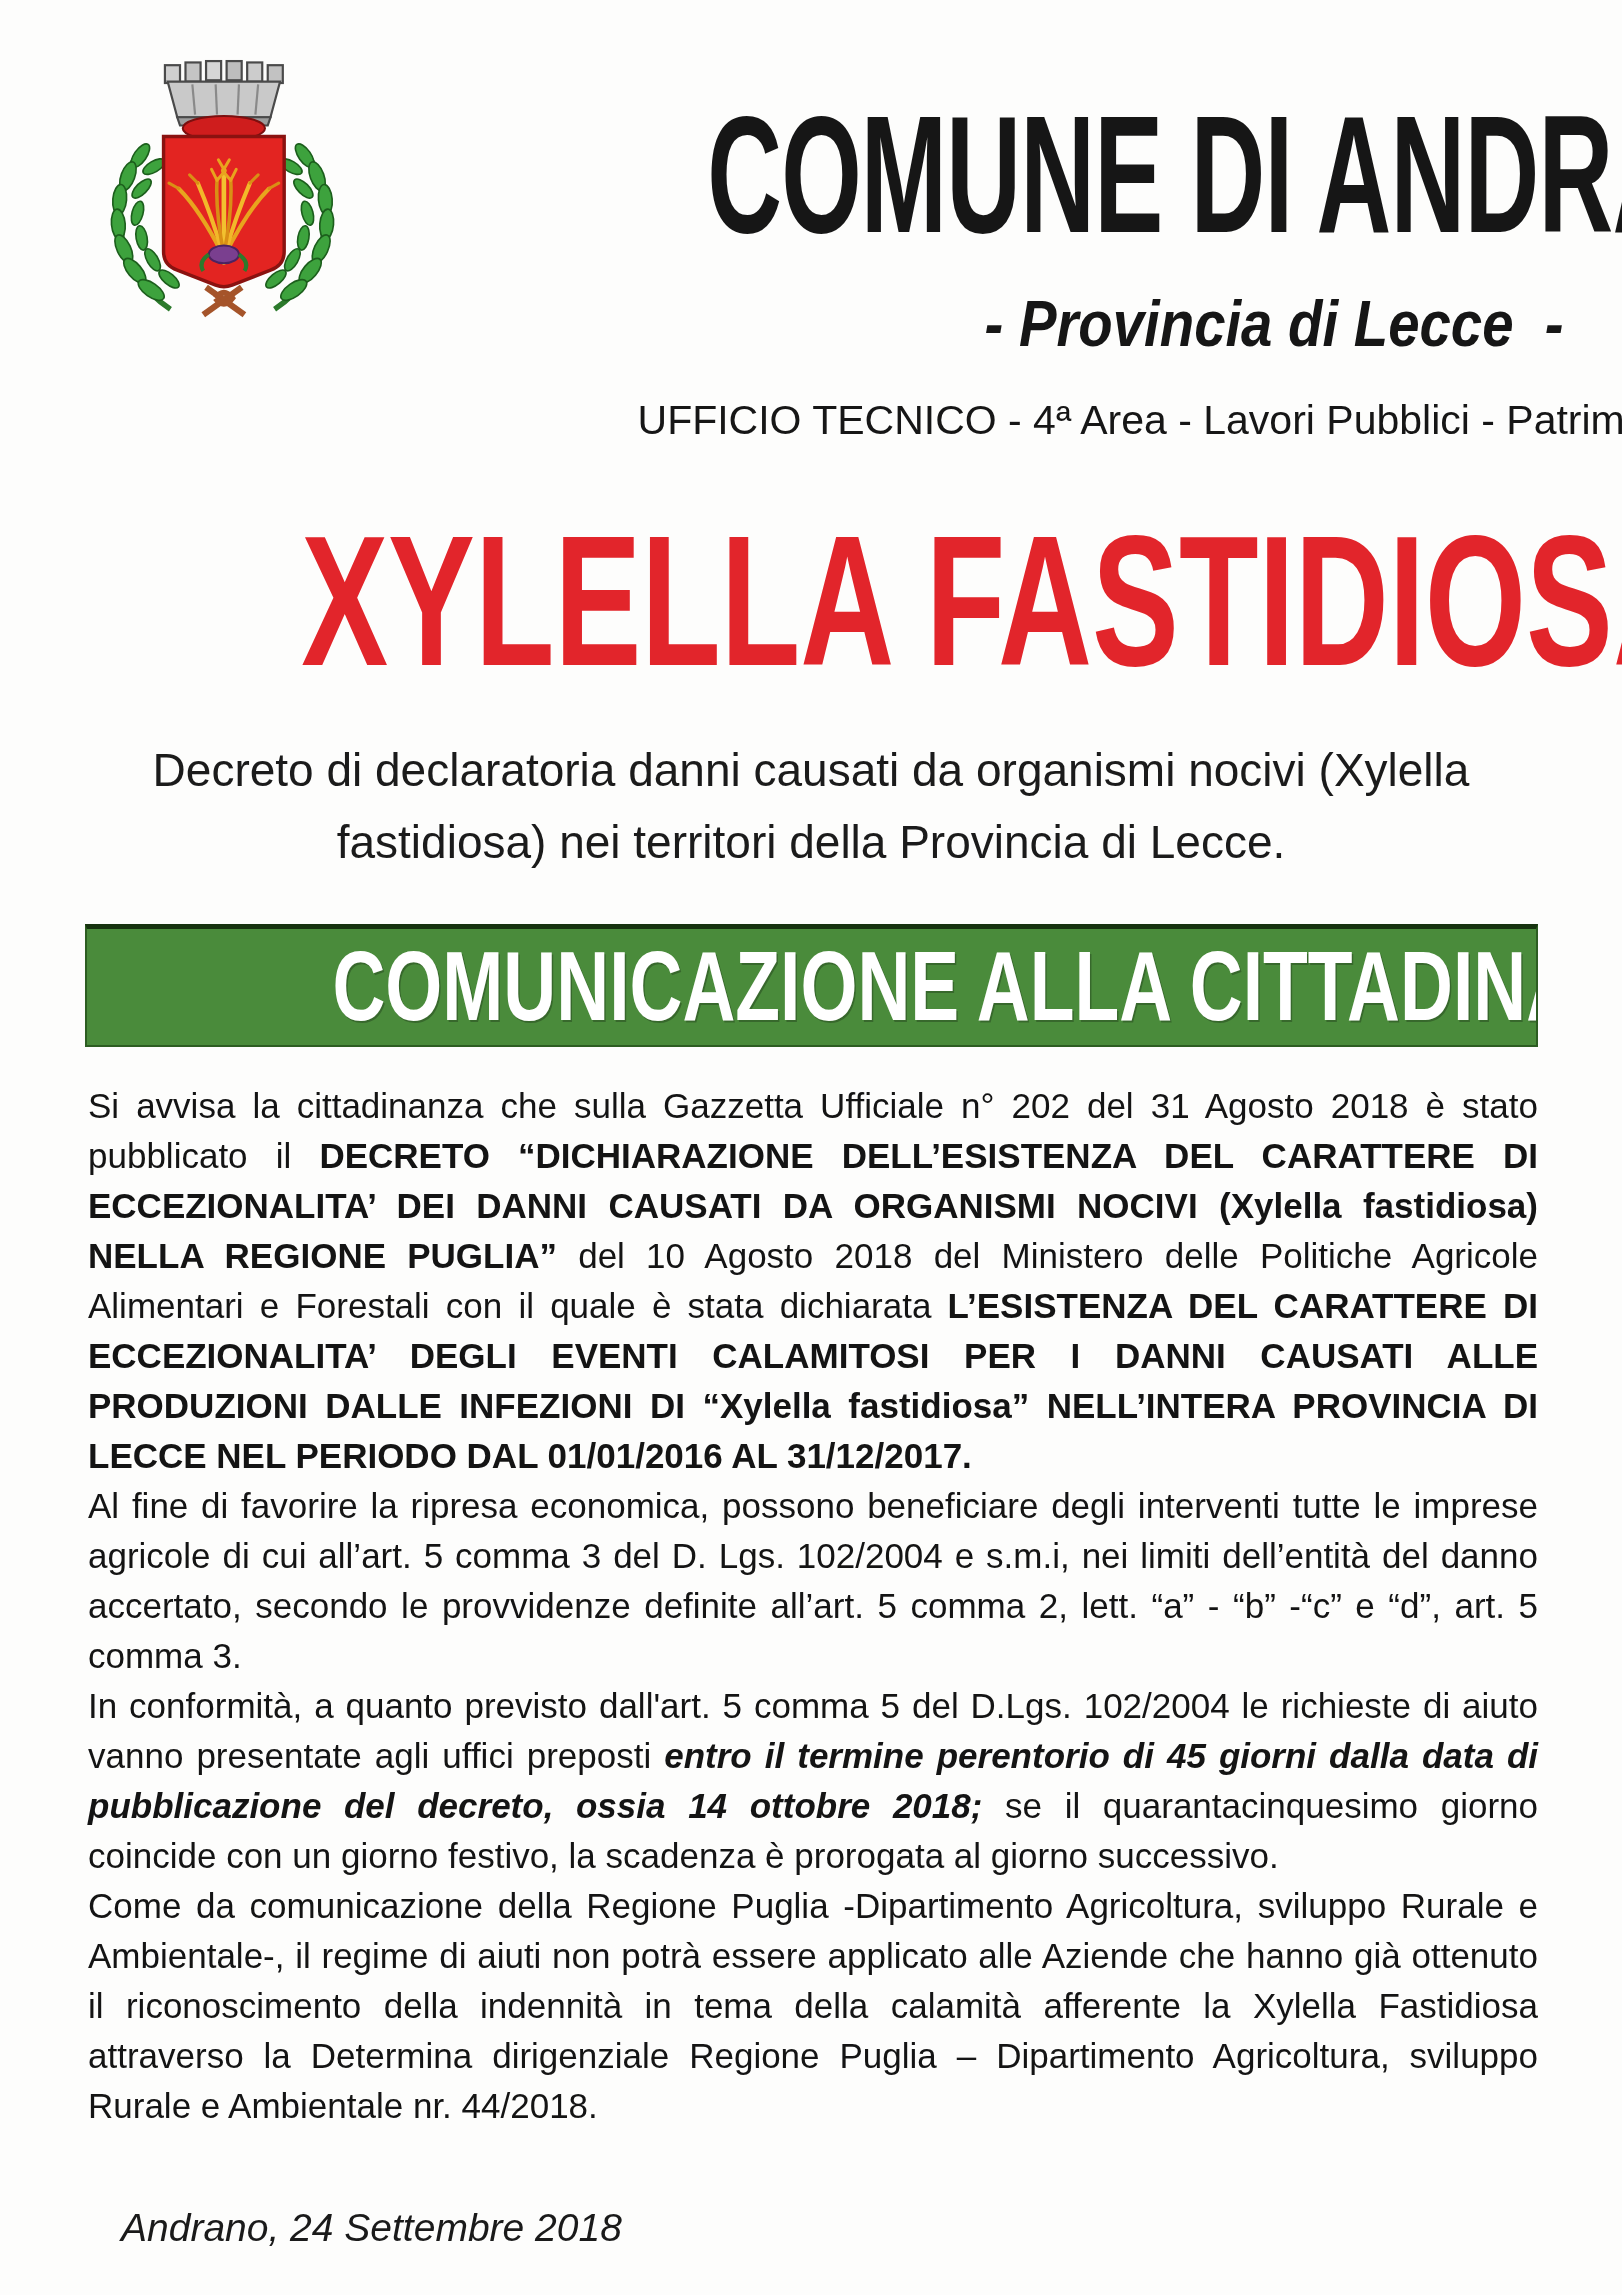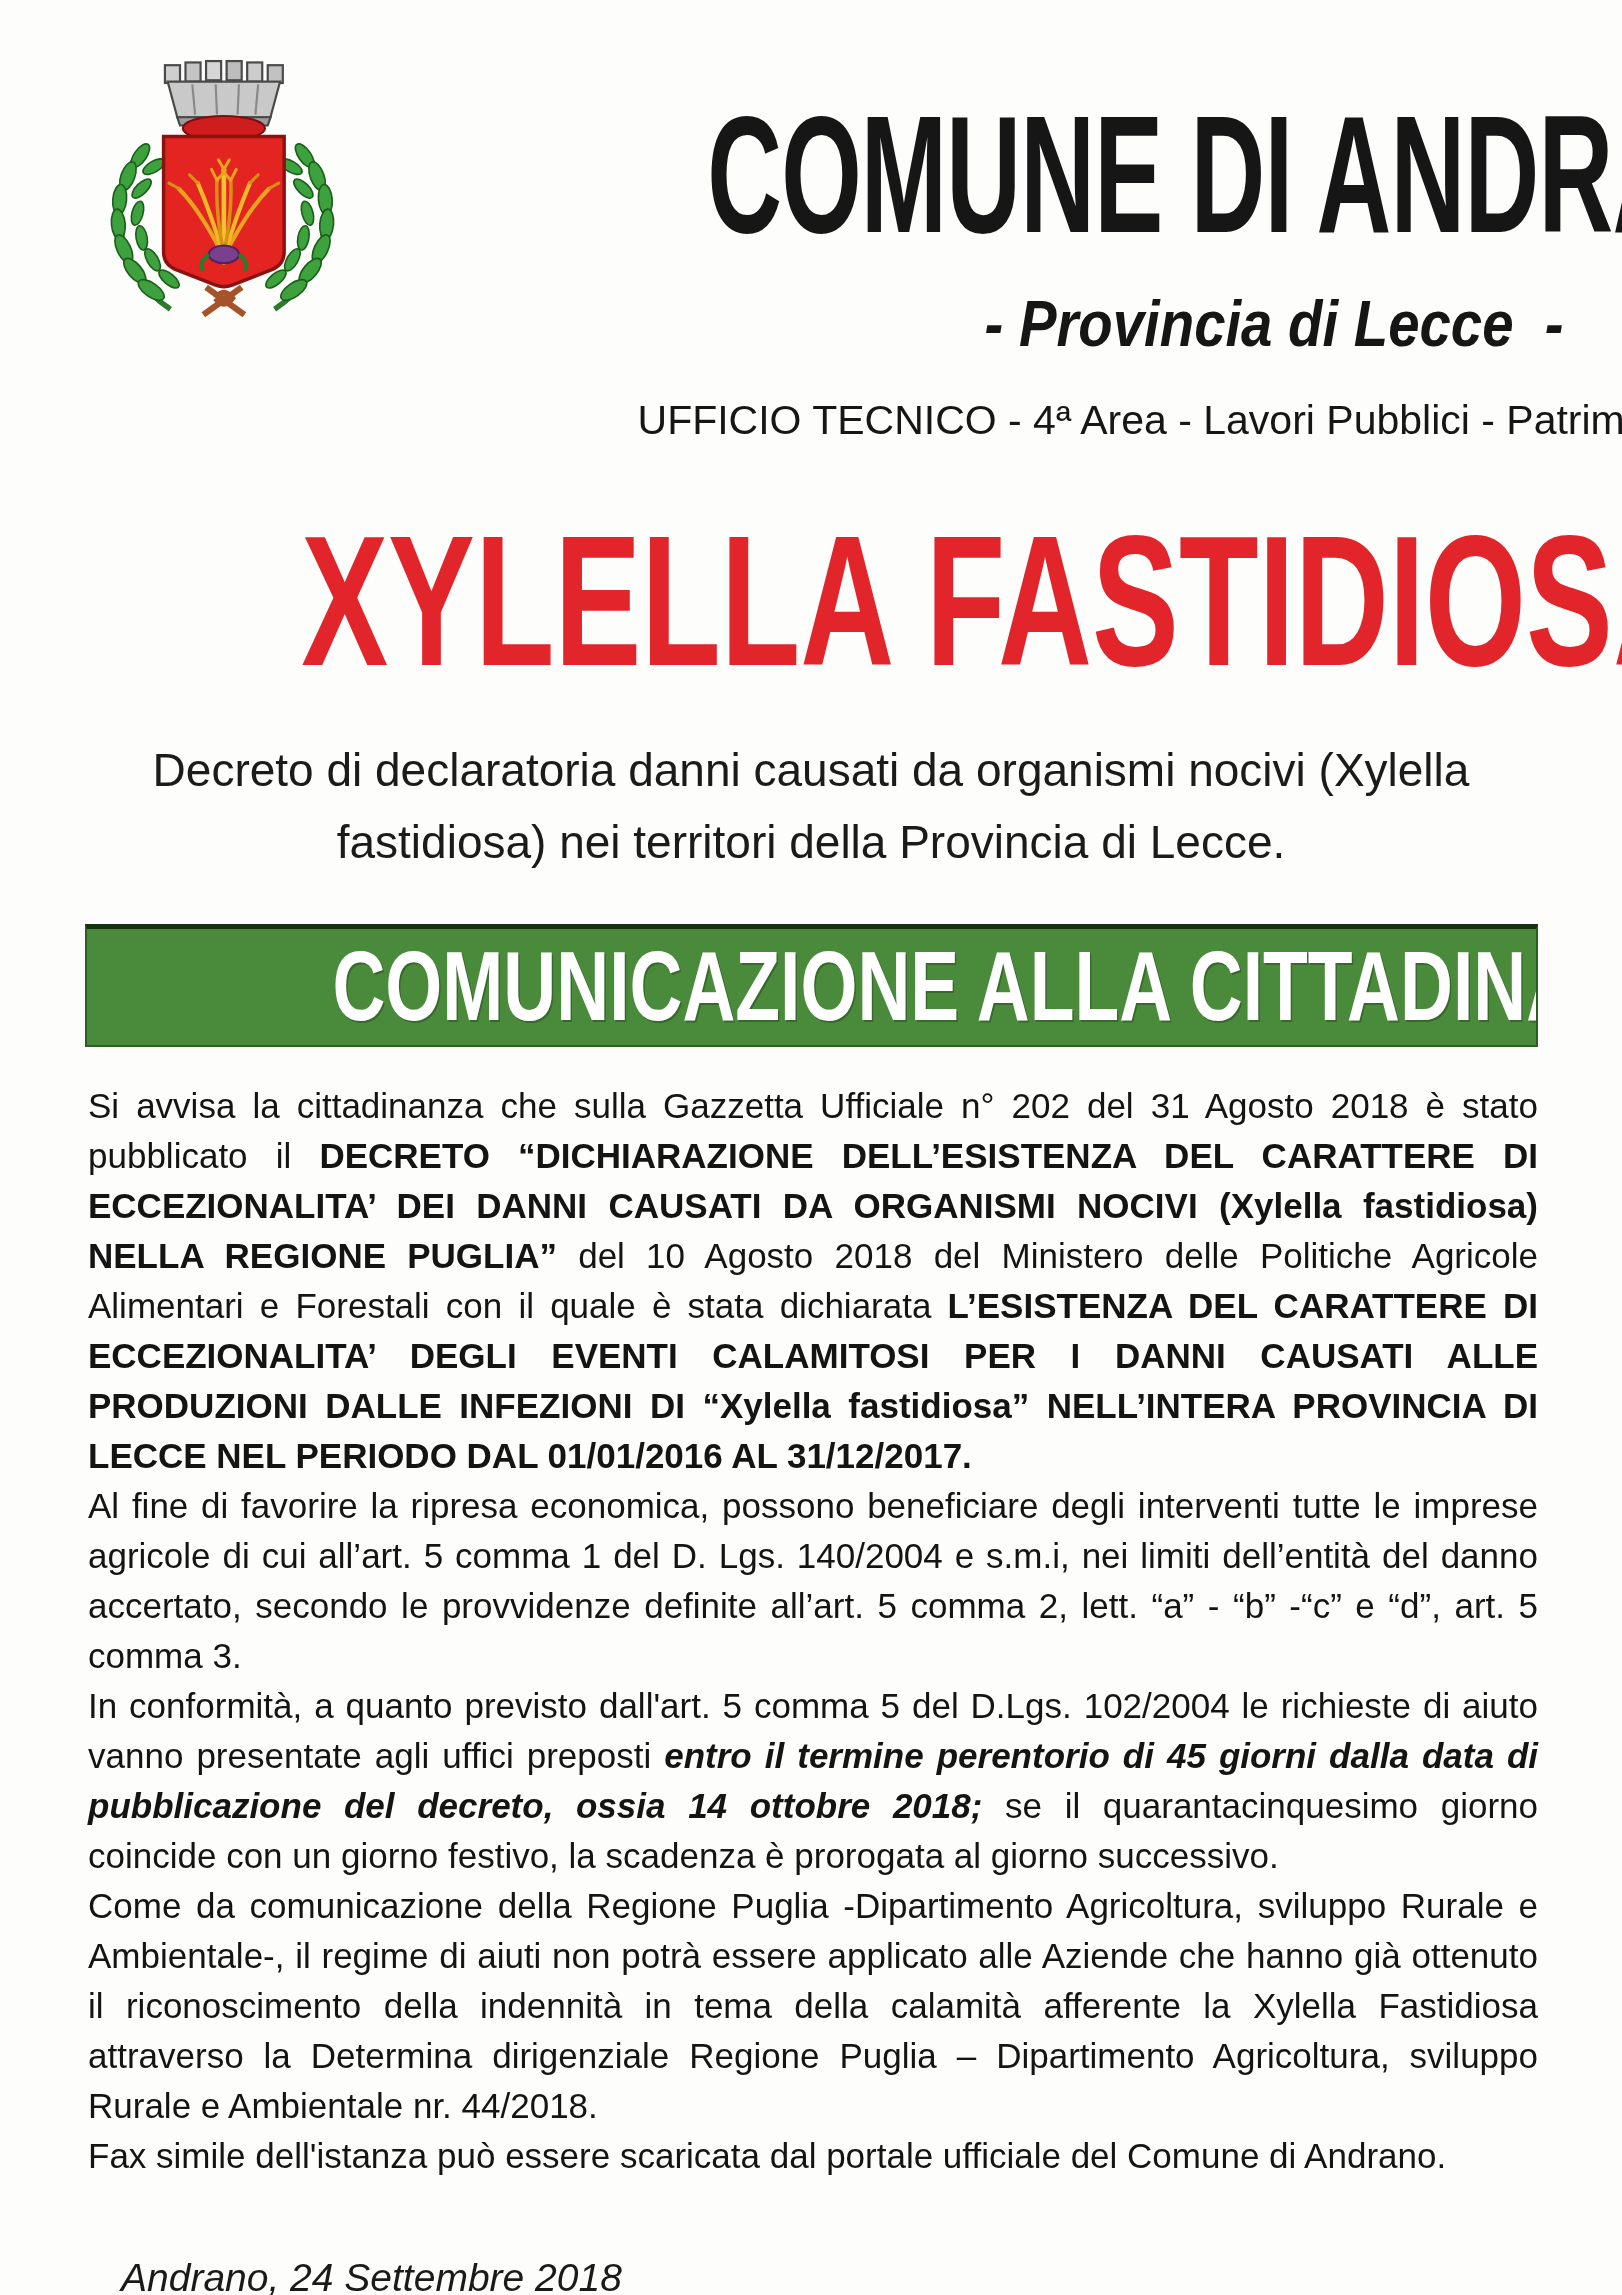--- a/index.html
+++ b/index.html
@@ -190,22 +190,21 @@
   <div class="title-red"><span class="squeeze">XYLELLA FASTIDIOSA</span></div>
 
   <div class="subtitle">Decreto di declaratoria danni causati da organismi nocivi (Xylella fastidiosa) nei territori della Provincia di Lecce.</div>
 
   <div class="banner">
     <span class="banner-text">COMUNICAZIONE ALLA CITTADINANZA</span>
   </div>
 
   <main class="body-text">
     <p><span>Si avvisa la cittadinanza che sulla Gazzetta Ufficiale n° 202 del 31 Agosto 2018 è stato pubblicato il </span><b>DECRETO “DICHIARAZIONE DELL’ESISTENZA DEL CARATTERE DI ECCEZIONALITA’ DEI DANNI CAUSATI DA ORGANISMI NOCIVI (Xylella fastidiosa) NELLA REGIONE PUGLIA”</b><span> del 10 Agosto 2018 del Ministero delle Politiche Agricole Alimentari e Forestali con il quale è stata dichiarata </span><b>L’ESISTENZA DEL CARATTERE DI ECCEZIONALITA’ DEGLI EVENTI CALAMITOSI PER I DANNI CAUSATI ALLE PRODUZIONI DALLE INFEZIONI DI “Xylella fastidiosa” NELL’INTERA PROVINCIA DI LECCE NEL PERIODO DAL 01/01/2016 AL 31/12/2017.</b></p>
-    <p>Al fine di favorire la ripresa economica, possono beneficiare degli interventi tutte le imprese agricole di cui all’art. 5 comma 1 del D. Lgs. 140/2004 e s.m.i, nei limiti dell’entità del danno accertato, secondo le provvidenze definite all’art. 5 comma 2, lett. “a” - “b” -“c” e “d”, art. 5 comma 3.</p>
+    <p>Al fine di favorire la ripresa economica, possono beneficiare degli interventi tutte le imprese agricole di cui all’art. 5 comma 3 del D. Lgs. 102/2004 e s.m.i, nei limiti dell’entità del danno accertato, secondo le provvidenze definite all’art. 5 comma 2, lett. “a” - “b” -“c” e “d”, art. 5 comma 3.</p>
     <p><span>In conformità, a quanto previsto dall'art. 5 comma 5 del D.Lgs. 102/2004 le richieste di aiuto vanno presentate agli uffici preposti </span><b class="bi">entro il termine perentorio di 45 giorni dalla data di pubblicazione del decreto, ossia 14 ottobre 2018;</b><span> se il quarantacinquesimo giorno coincide con un giorno festivo, la scadenza è prorogata al giorno successivo.</span></p>
     <p>Come da comunicazione della Regione Puglia -Dipartimento Agricoltura, sviluppo Rurale e Ambientale-, il regime di aiuti non potrà essere applicato alle Aziende che hanno già ottenuto il riconoscimento della indennità in tema della calamità afferente la Xylella Fastidiosa attraverso la Determina dirigenziale Regione Puglia – Dipartimento Agricoltura, sviluppo Rurale e Ambientale nr. 44/2018.</p>
-    <p>Fax simile dell'istanza può essere scaricata dal portale ufficiale del Comune di Andrano.</p>
   </main>
 
   <div class="dateline">Andrano, 24 Settembre 2018</div>
 
 </div>
 
 
 </body></html>

